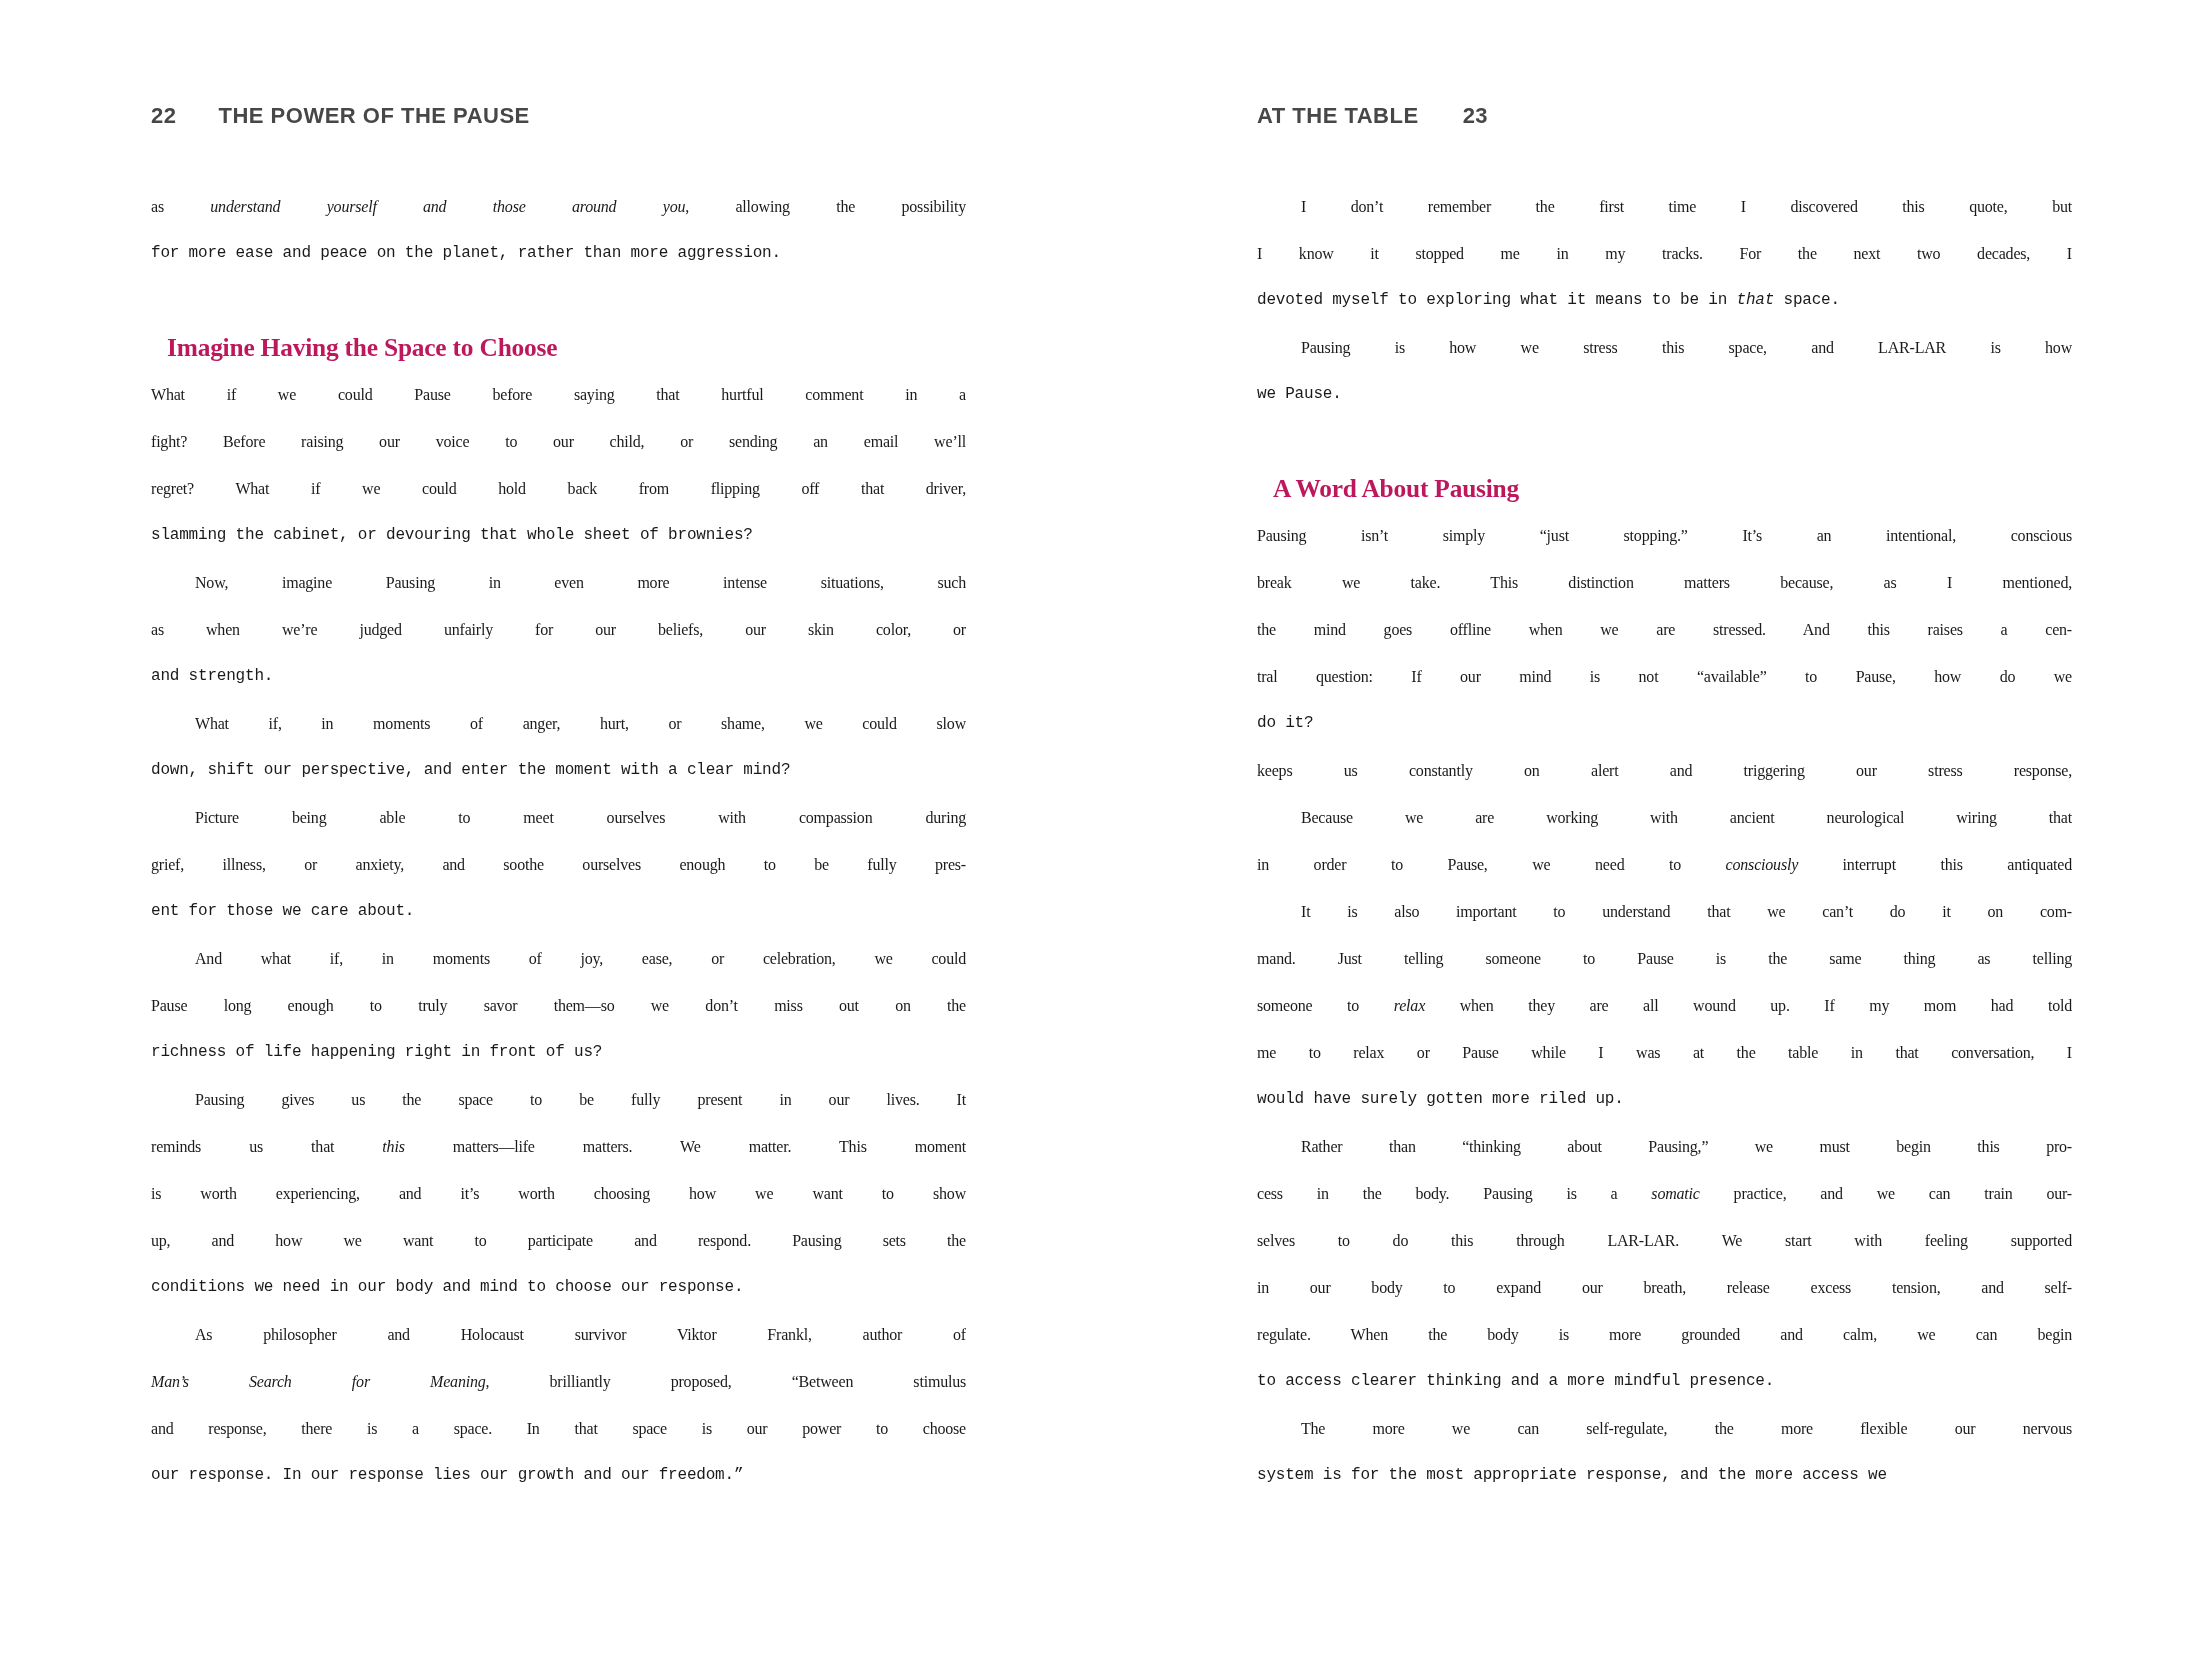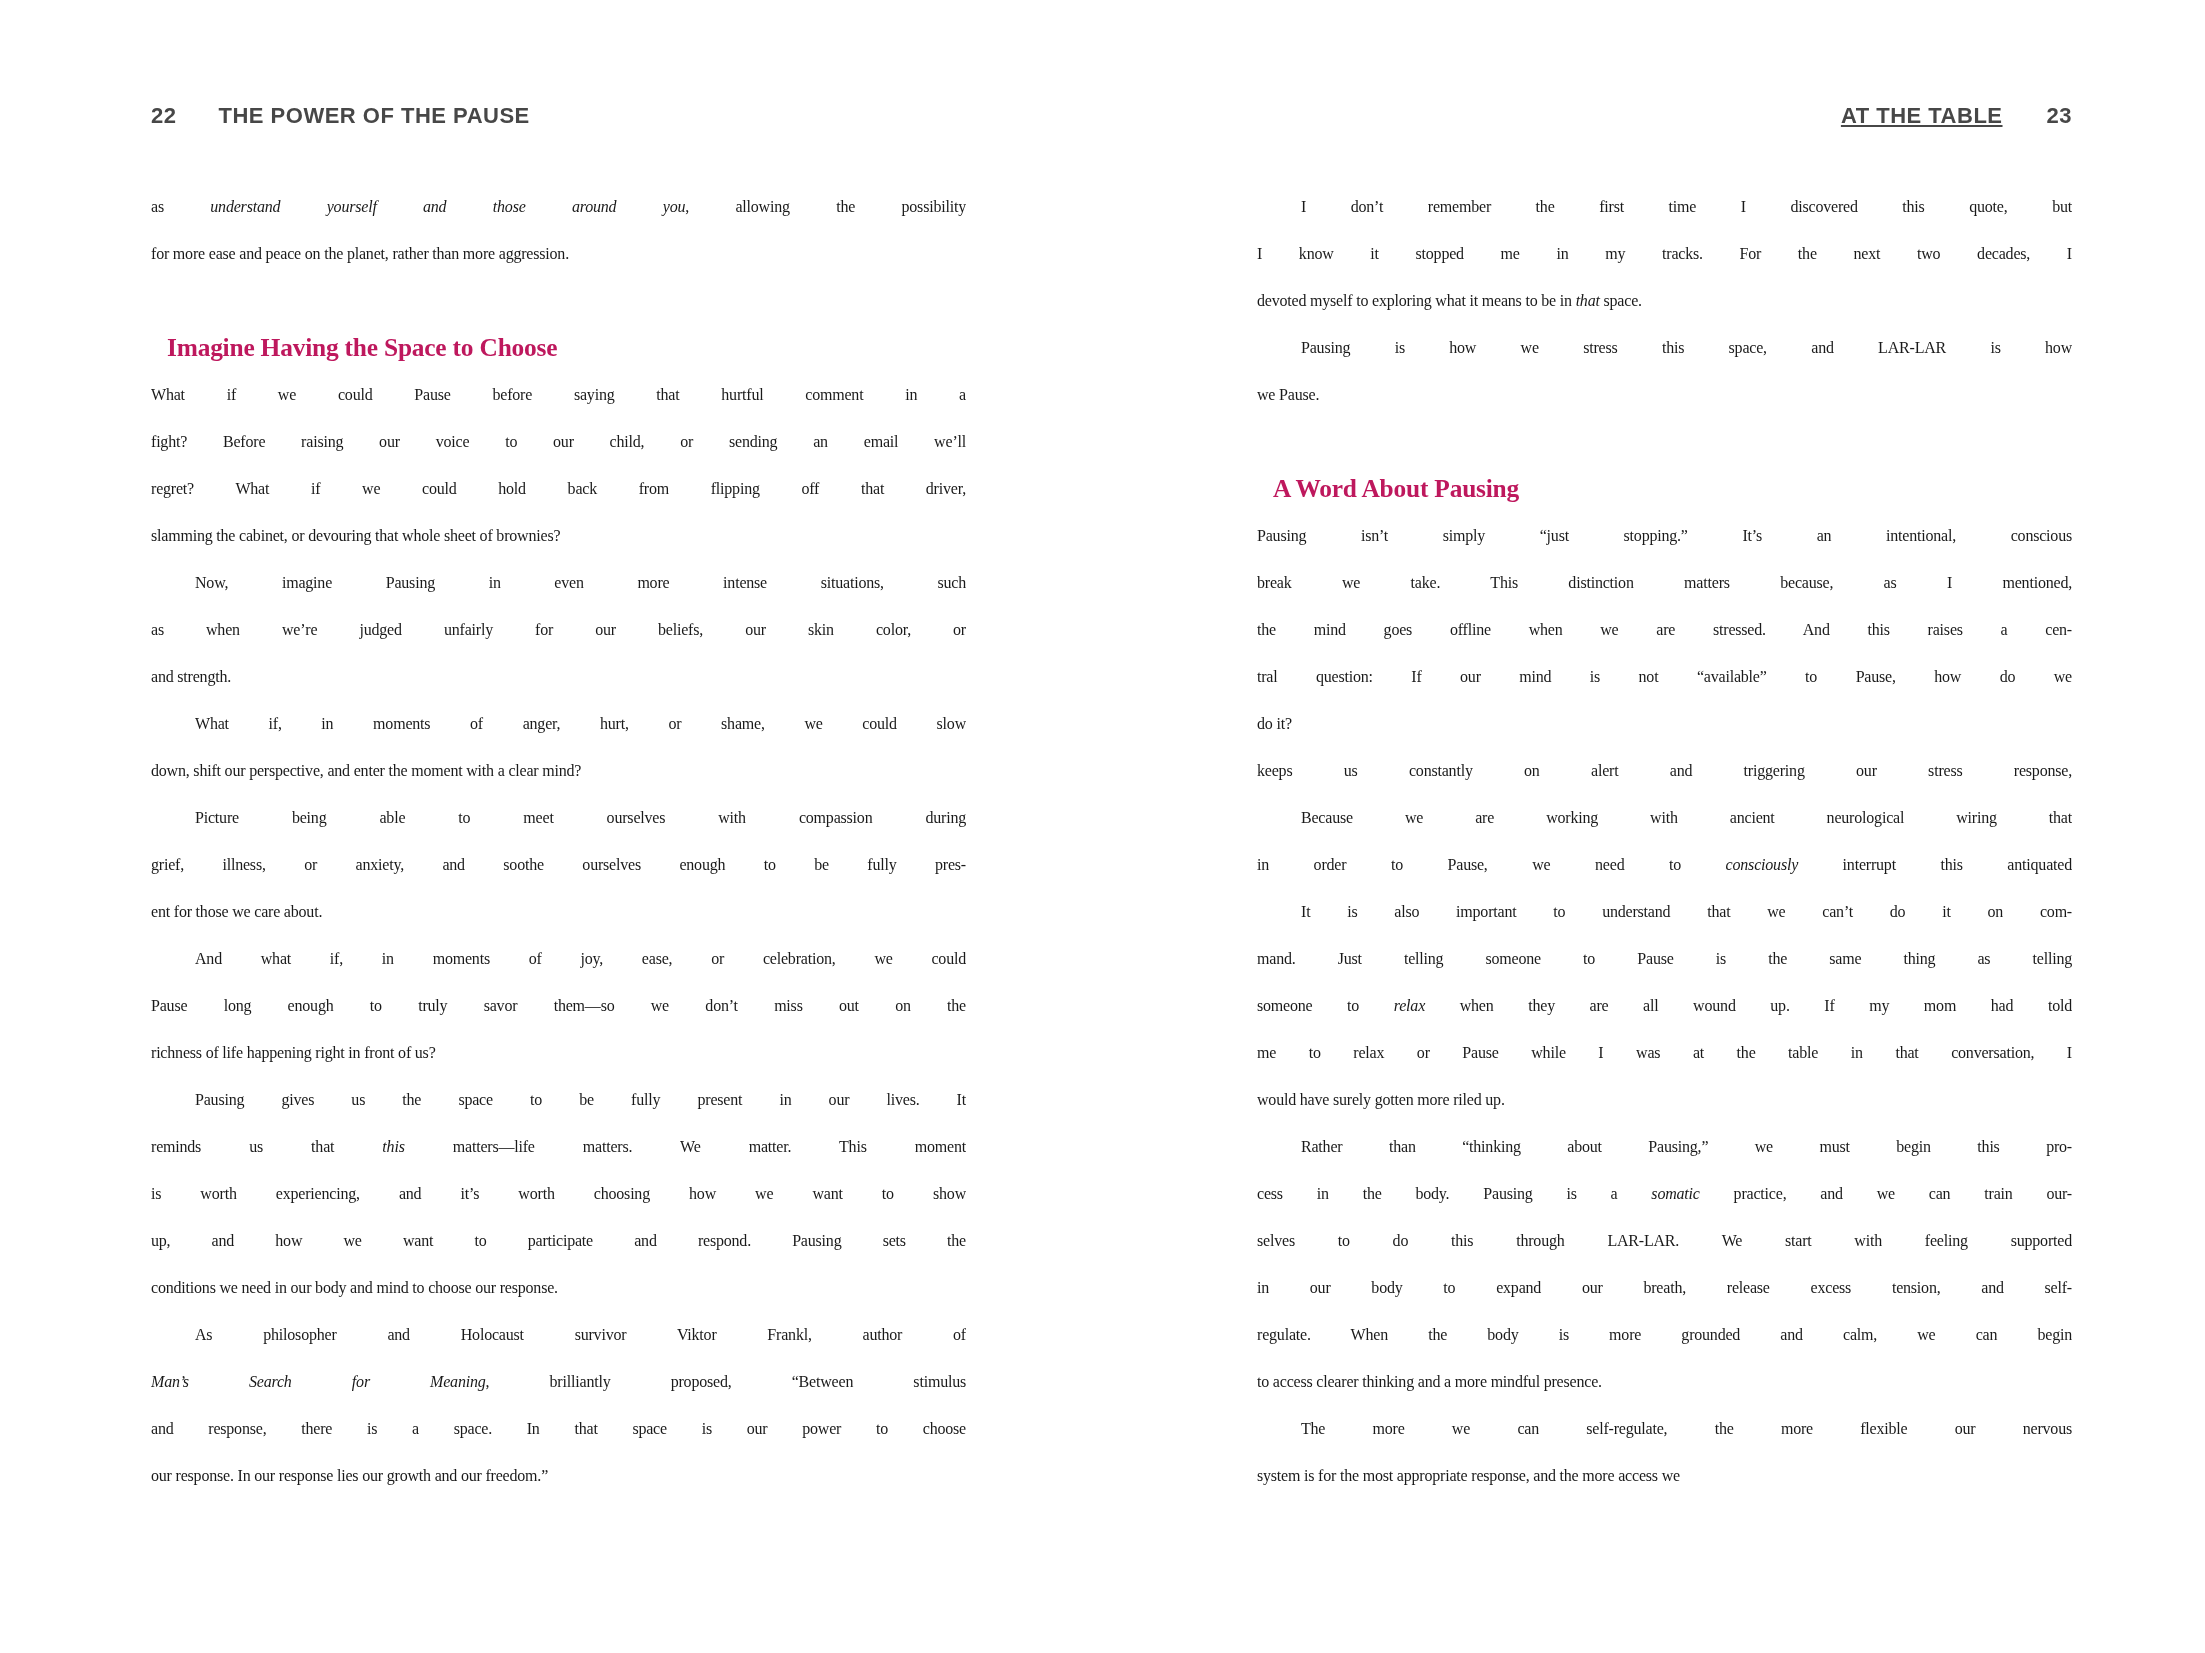--- a/index.html
+++ b/index.html
@@ -4,27 +4,27 @@
 <style>
   html,body{margin:0;padding:0;background:#ffffff;}
   .spread{position:relative;width:2205px;height:1654px;background:#ffffff;overflow:hidden;
           font-family:"Liberation Serif","DejaVu Serif",serif;color:#1a1a1a;}
   .page{position:absolute;top:16px;height:1654px;width:815px;}
   .left-page{left:151px;}
   .right-page{left:1257px;}
   .running-head{position:absolute;top:85px;left:0;right:0;
           font-family:"Liberation Sans","DejaVu Sans",sans-serif;
           font-weight:700;font-size:22px;line-height:29px;letter-spacing:0.5px;color:#474747;}
-  .running-head.right{text-align:right;text-decoration:underline;}
+  .running-head.right{text-align:left;}
   .running-head .folio-left{display:inline-block;margin-right:42px;}
   .running-head .folio-right{display:inline-block;margin-left:44px;}
   .page-body{position:absolute;top:167px;left:0;right:0;}
   .line{height:47px;line-height:47px;font-size:16px;letter-spacing:-0.2px;
         text-align:justify;text-align-last:justify;overflow:hidden;}
-  .line.last{text-align:left;text-align-last:left;}
+  .line.last{text-align:left;text-align-last:left;font-family:Liberation Mono, monospace;}
   .line.indent{text-indent:44px;}
   .subhead{height:47px;line-height:47px;margin-top:47px;
            font-size:25.4px;font-weight:700;color:#be185d;letter-spacing:-0.2px;margin-left:16px;}
 </style>
 </head>
 <body>
 
 <div class="spread">
 
   <section class="page left-page">

